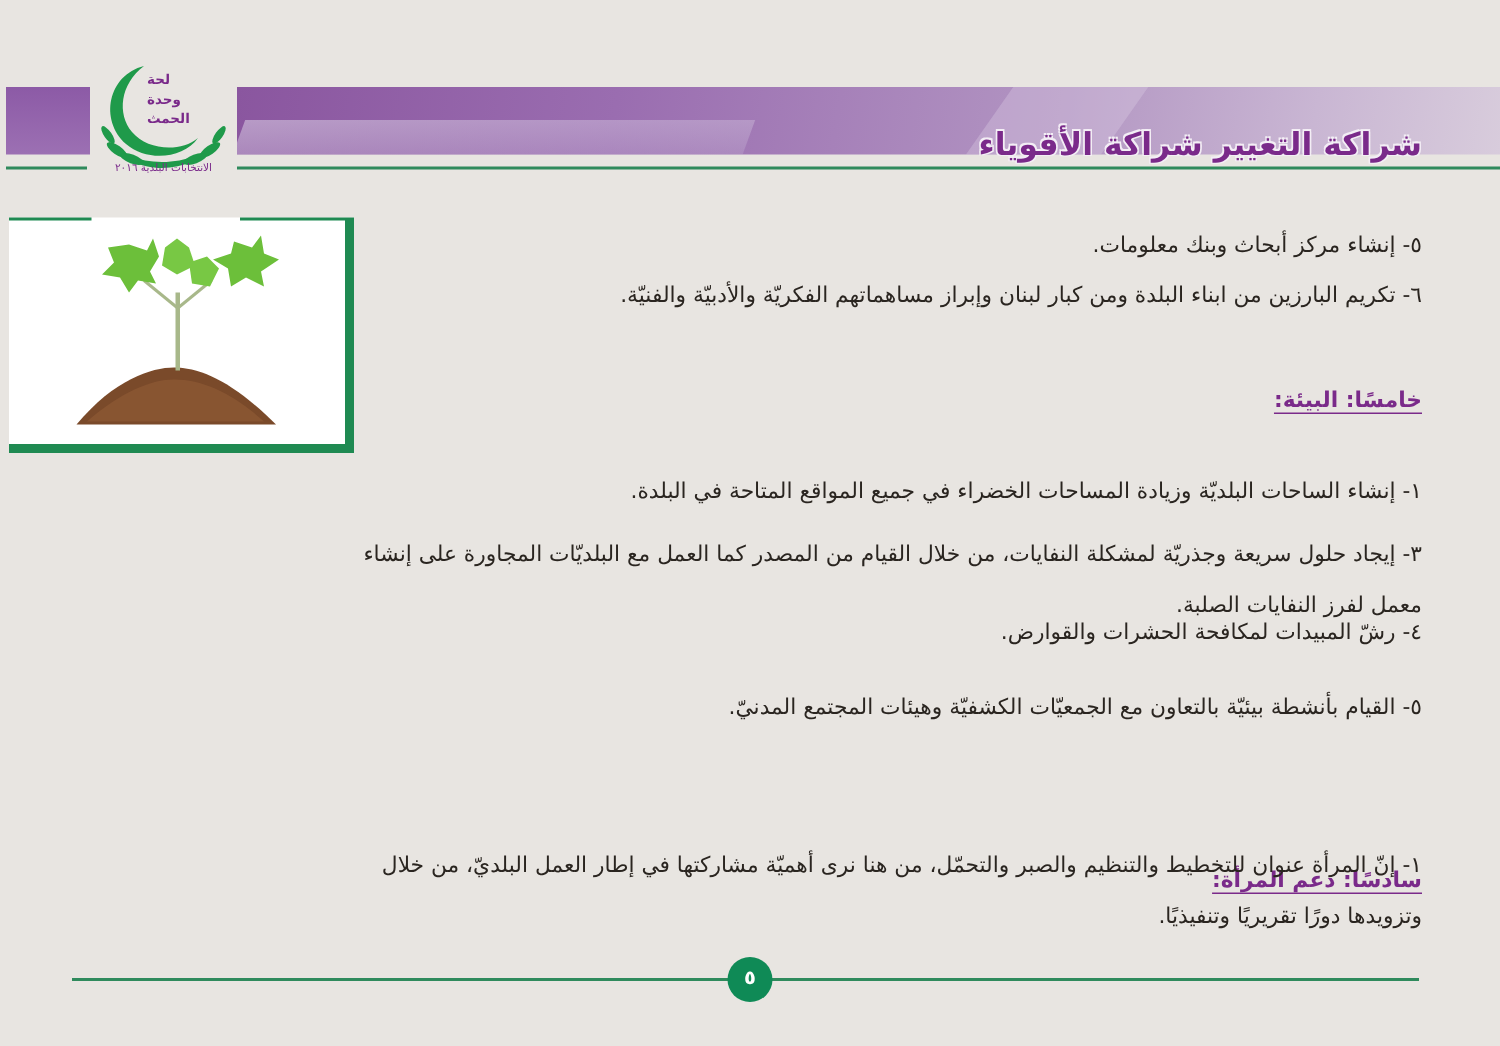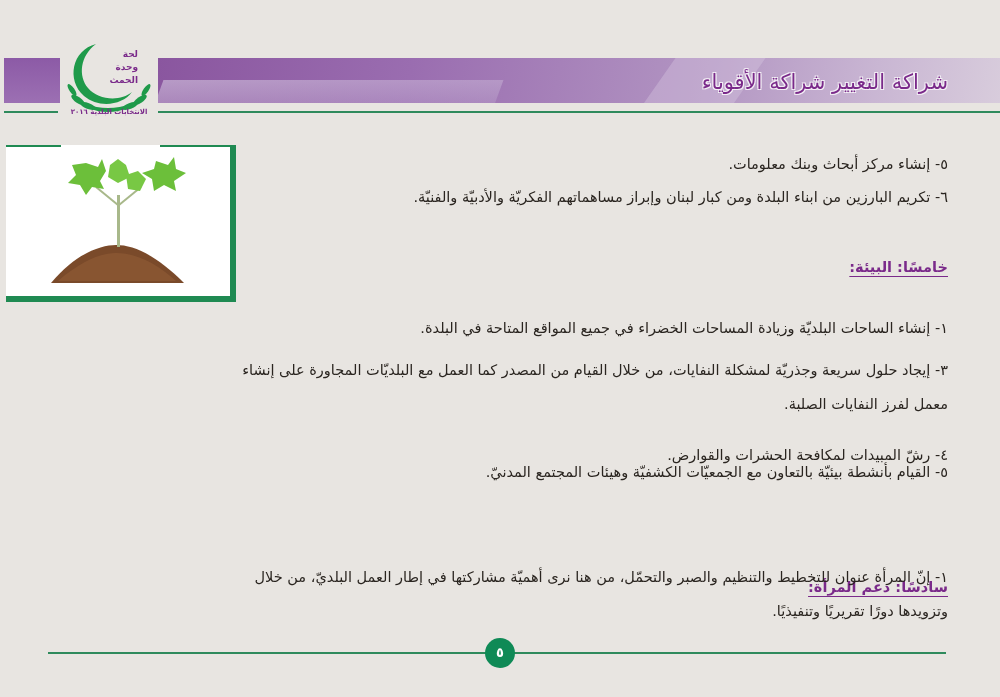--- a/index.html
+++ b/index.html
@@ -26,44 +26,44 @@
       position: absolute; left: 0; top: 22px; width: 340px; height: 30px;
       background: linear-gradient(175deg, rgba(220,210,230,0.55), rgba(200,185,215,0.2));
       transform: skewX(-20deg);
     }
     .band-main .streak2 {
       position: absolute; left: 500px; top: -10px; width: 90px; height: 70px;
       background: rgba(220,205,228,0.35);
       transform: skewX(-35deg);
     }
     .header-title {
-      position: absolute; right: 52px; top: 64px; height: 36px;
+      position: absolute; right: 52px; top: 78px; height: 36px;
       font-family: "DejaVu Sans", sans-serif;
-      font-size: 21px; font-weight: normal; color: #7a2a8a;
+      font-size: 21px; font-weight: bold; color: #7a2a8a;
       direction: rtl; white-space: nowrap;
       text-shadow: 1px 1px 0 #f3eef5, -1px -1px 0 #f3eef5, 1px -1px 0 #f3eef5, -1px 1px 0 #f3eef5;
       line-height: 36px;
     }
     .header-rule-left {
       position: absolute; left: 4px; top: 111px; width: 54px; height: 2px; background: #2f8a5c;
     }
     .header-rule-right {
       position: absolute; left: 158px; top: 111px; width: 842px; height: 2px; background: #2f8a5c;
     }
 
     
     .logo { position: absolute; left: 58px; top: 36px; width: 100px; height: 90px; }
     .logo-text {
       position: absolute; left: 40px; top: 12px; width: 40px;
-      text-align: right; direction: rtl;
+      text-align: left; direction: rtl;
       font-size: 9px; font-weight: bold; color: #7a2a8a; line-height: 13px;
     }
     .logo-sub {
       position: absolute; left: 8px; top: 72px; width: 86px; text-align: center;
-      font-size: 7px; font-weight: bold; color: #7a2a8a; direction: rtl;
+      font-size: 7px; font-weight: normal; color: #7a2a8a; direction: rtl;
     }
 
     
     .img-frame {
       position: absolute; left: 6px; top: 145px; width: 230px; height: 157px;
       background: #fff;
       border-right: 6px solid #1f8a52;
       border-bottom: 6px solid #1f8a52;
     }
     .img-frame .top-rule-l { position: absolute; left: 0; top: 0; width: 55px; height: 2px; background: #1f8a52; }
@@ -149,21 +149,21 @@
   <div class="heading" style="top:259px;">خامسًا: البيئة:</div>
   <div class="line" style="top:292px;margin-top:28px;">
     <span>١-</span>
     <span>إنشاء الساحات البلديّة وزيادة المساحات الخضراء في جميع المواقع المتاحة في البلدة.</span>
   </div>
   <div class="line" style="top:362px;">
     <span>٣-</span>
     <span>إيجاد حلول سريعة وجذريّة لمشكلة النفايات، من خلال القيام من المصدر كما العمل مع البلديّات المجاورة على إنشاء</span>
   </div>
   <div class="line" style="top:396px;">معمل لفرز النفايات الصلبة.</div>
-  <div class="line" style="top:447px;">
+  <div class="line" style="top:414px;">
     <span>٤-</span>
     <span>رشّ المبيدات لمكافحة الحشرات والقوارض.</span>
   </div>
   <div class="line" style="top:464px;">
     <span>٥-</span>
     <span>القيام بأنشطة بيئيّة بالتعاون مع الجمعيّات الكشفيّة وهيئات المجتمع المدنيّ.</span>
   </div>
 
   <div class="heading" style="top:535px;margin-top:44px;">سادسًا: دعم المرأة:</div>
   <div class="line" style="top:569px;">

